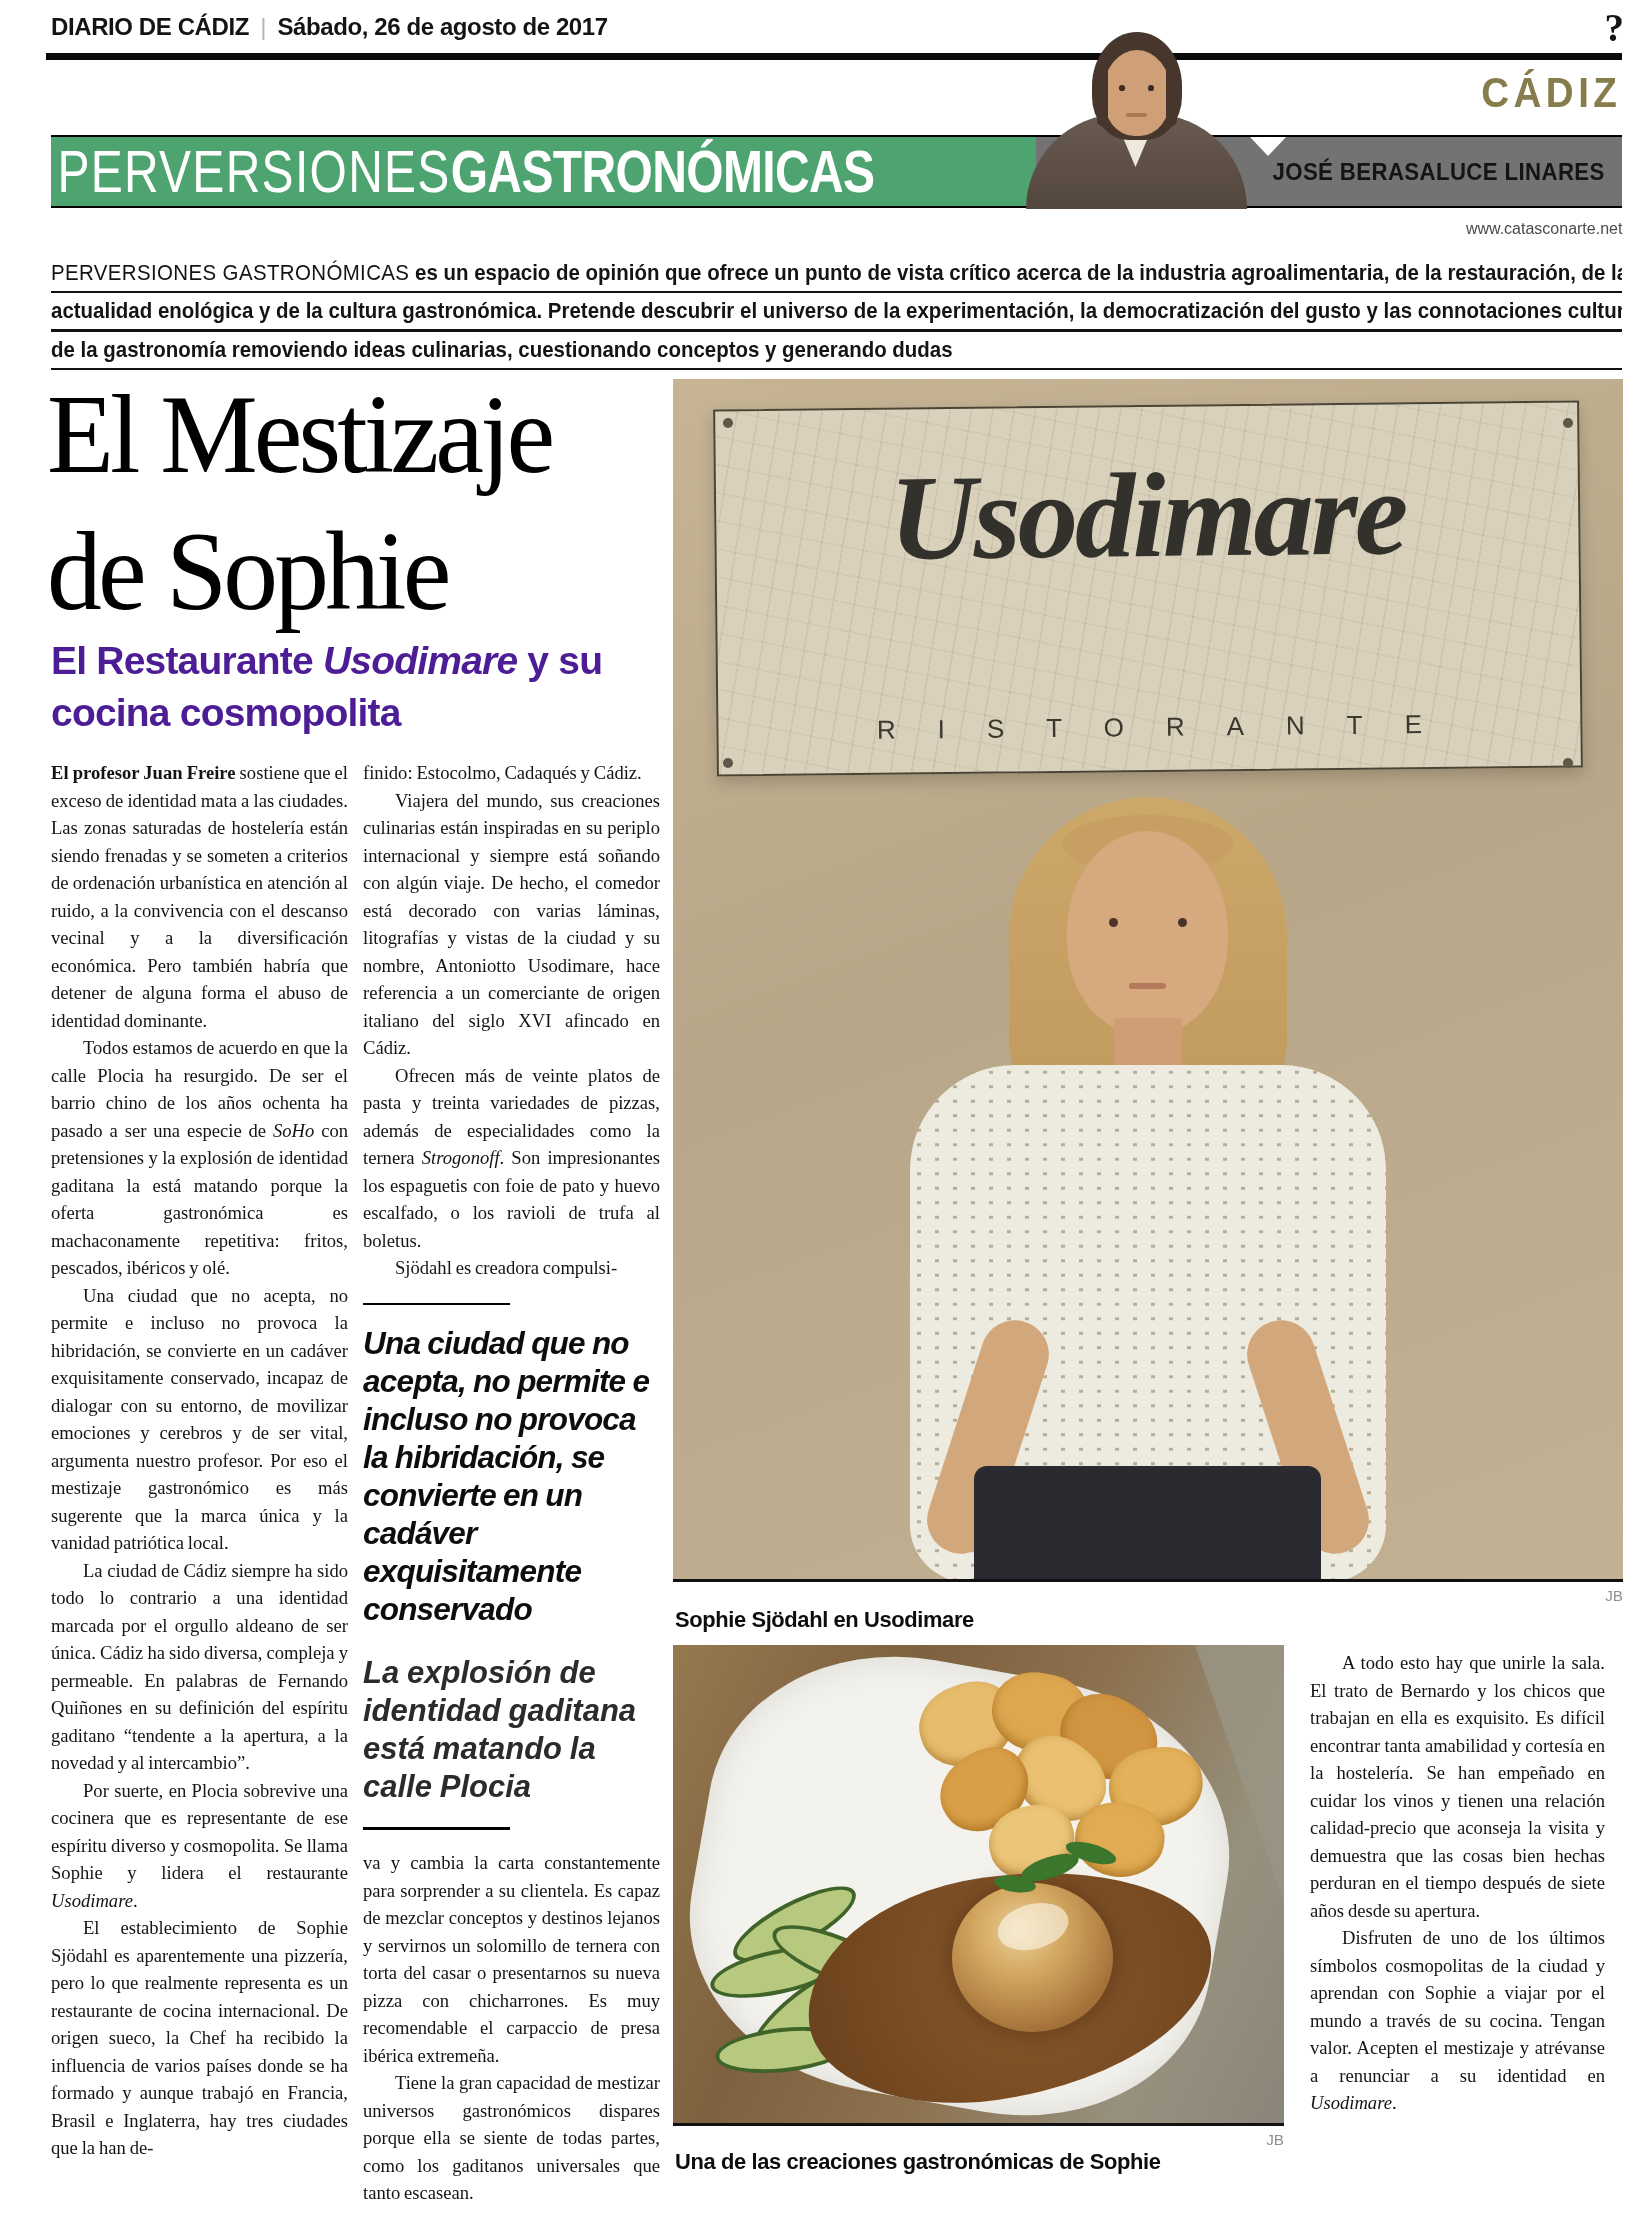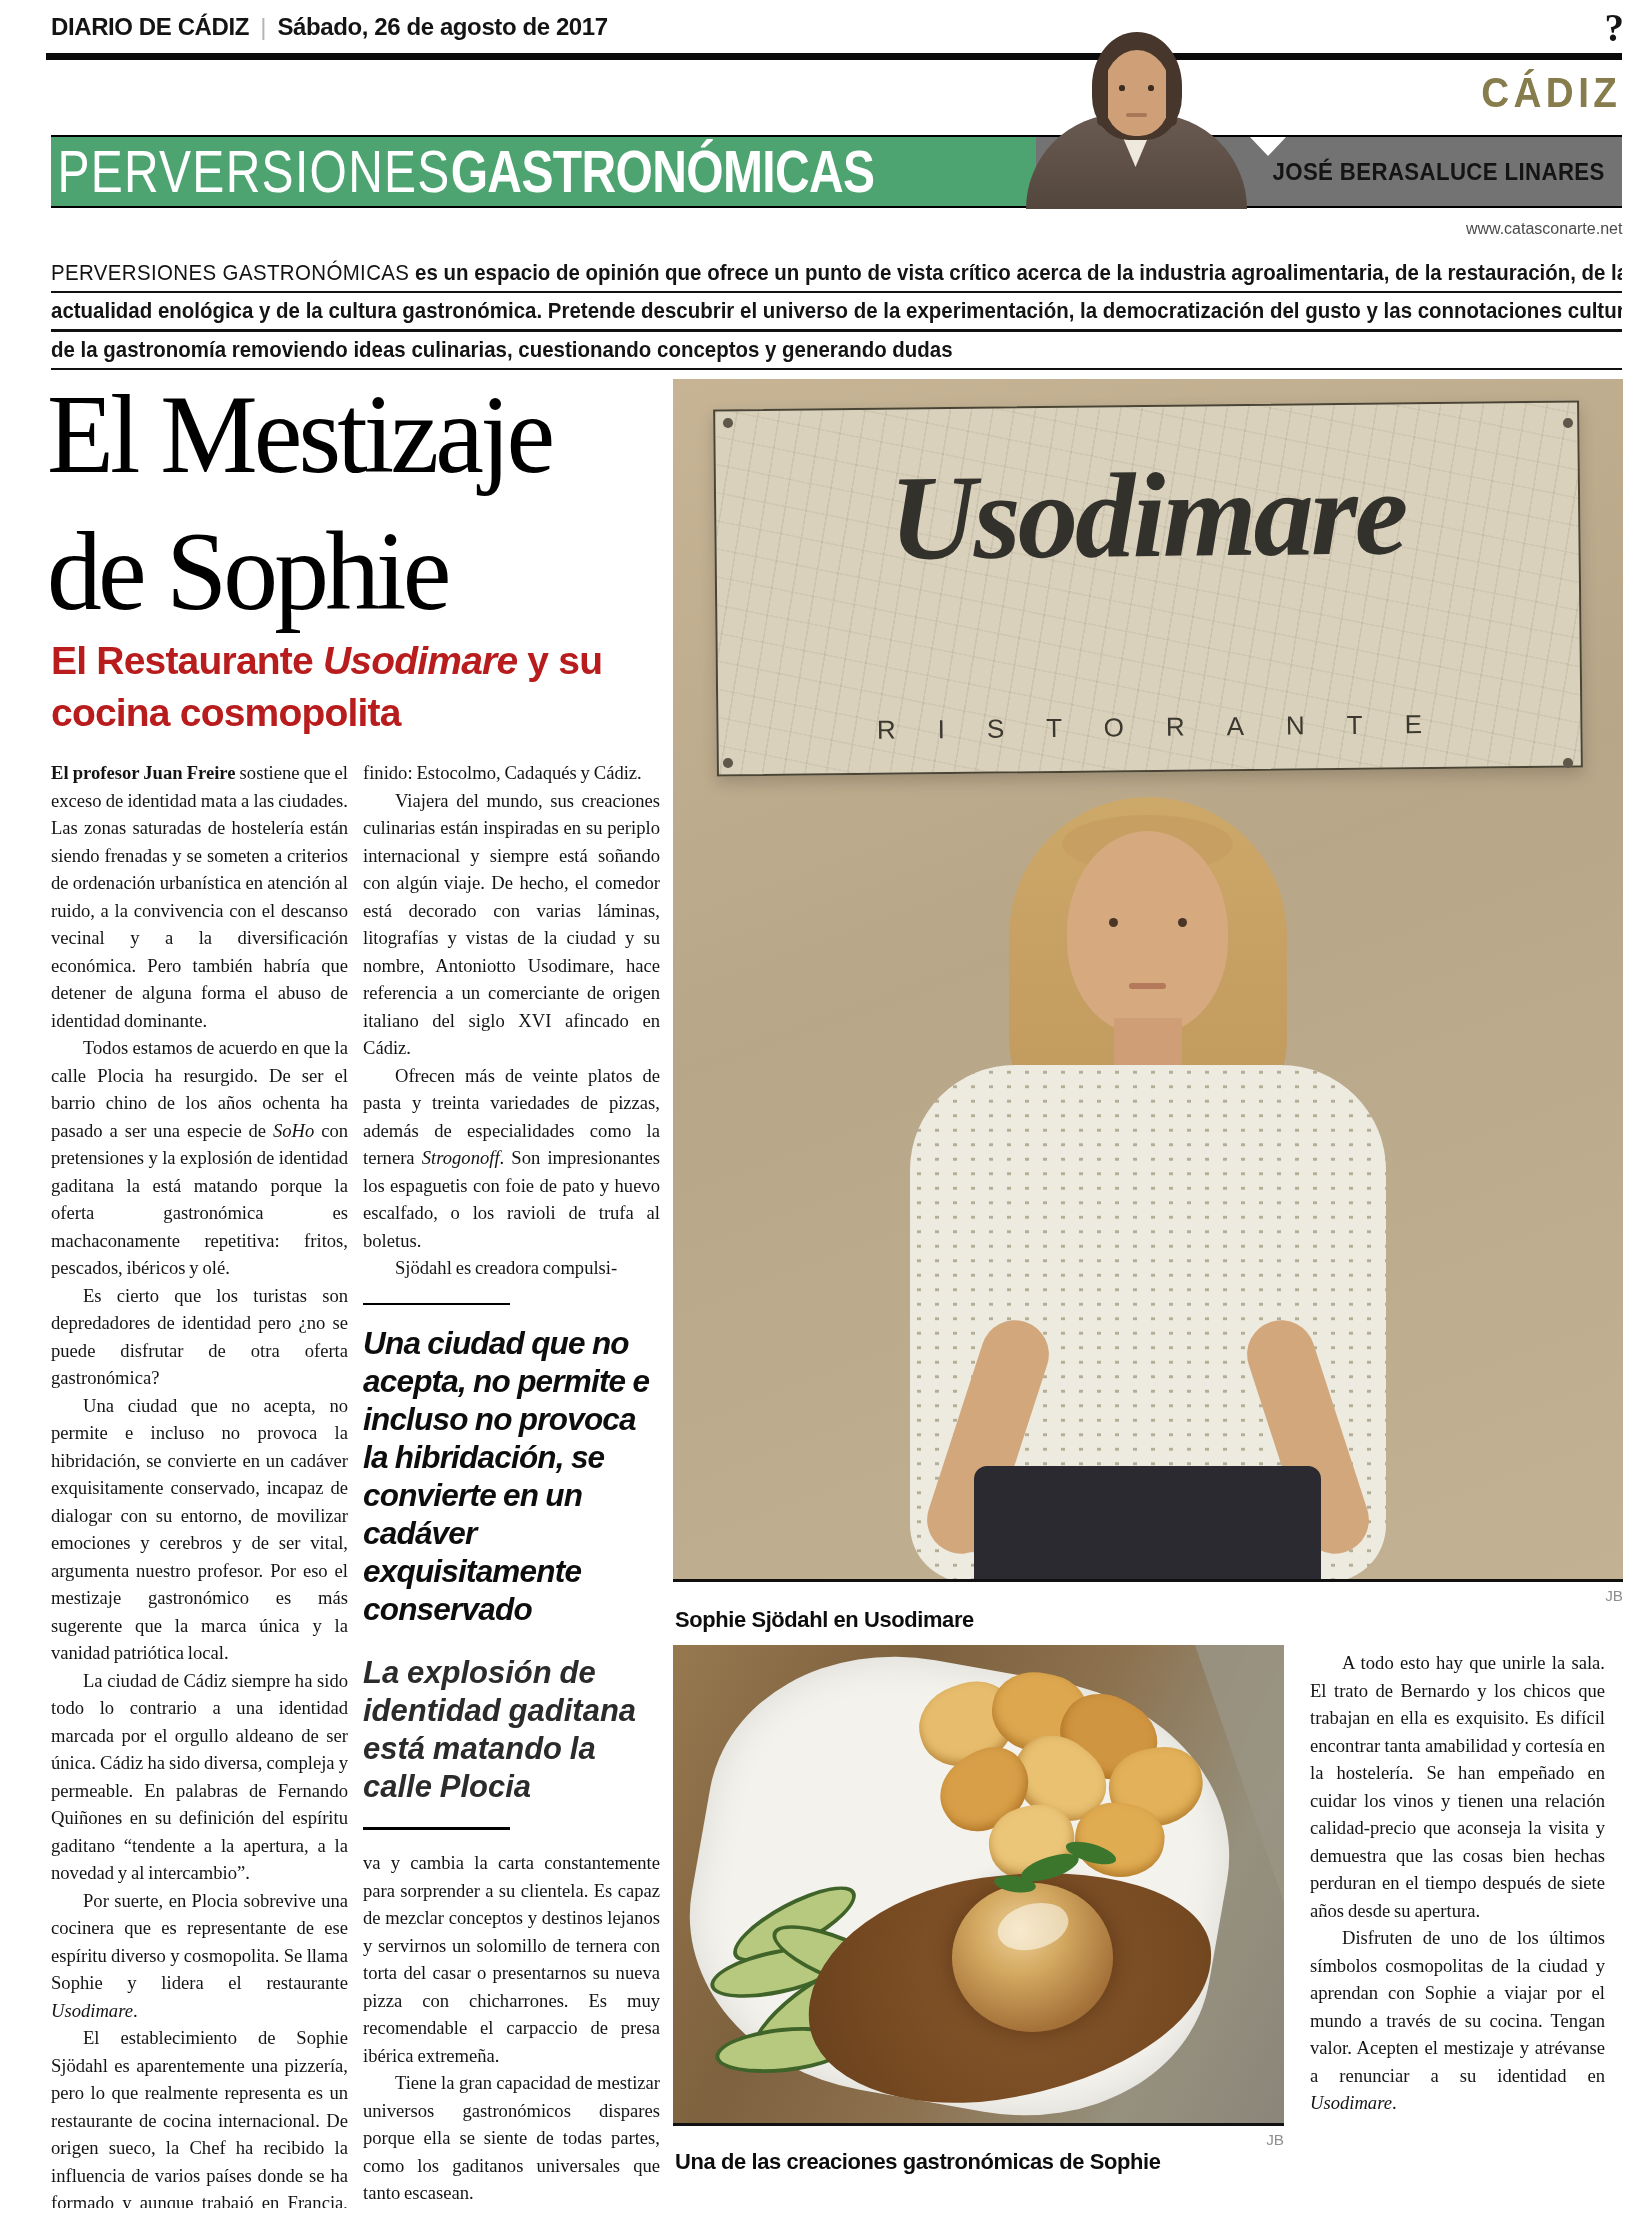--- a/index.html
+++ b/index.html
@@ -56,21 +56,21 @@
   .intro-line{height:36px;line-height:36px;white-space:nowrap;overflow:hidden;
               font-family:"Liberation Sans",sans-serif;font-weight:bold;font-size:22px;}
   .intro-line .inner{display:inline-block;transform:scaleX(0.93);transform-origin:left center;}
   .intro-line .lead{font-weight:400;letter-spacing:0.4px;}
   .intro-rule{height:2.4px;background:#111;}
 
   
   #headline{position:absolute;left:47px;top:365px;width:646px;font-size:113px;line-height:137px;
             letter-spacing:-4px;transform:scaleX(0.97);transform-origin:left top;color:#000;}
   #subhead{position:absolute;left:51px;top:635px;width:630px;font-family:"Liberation Sans",sans-serif;
-           font-weight:bold;font-size:39px;line-height:52px;color:#b91c1c;letter-spacing:-0.8px;}
+           font-weight:bold;font-size:39px;line-height:52px;color:#4c1d95;letter-spacing:-0.8px;}
 
   
   .col{position:absolute;width:297px;font-size:18.6px;line-height:27.5px;text-align:justify;
        word-spacing:-0.8px;overflow:hidden;}
   #col1{left:51px;top:759px;height:1449px;}
   #col2{left:363px;top:759px;height:1449px;}
   #col3{left:1310px;top:1649px;width:295px;height:533px;}
   .para{margin:0;text-indent:32px;}
   .para.no-indent{text-indent:0;}
   .seg-i{font-style:italic;} .seg-b{font-weight:bold;}
@@ -213,21 +213,20 @@
     <div>de Sophie</div>
   </div>
   <div id="subhead">
     <div><span>El Restaurante </span><span class="seg-i">Usodimare</span><span> y su</span></div>
     <div>cocina cosmopolita</div>
   </div>
 
   <div id="col1" class="col">
       <p class="para no-indent"><span class="seg-b">El profesor Juan Freire</span><span> sostiene que el exceso de identidad mata a las ciudades. Las zonas saturadas de hostelería están siendo frenadas y se someten a criterios de ordenación urbanística en atención al ruido, a la convivencia con el descanso vecinal y a la diversificación económica. Pero también habría que detener de alguna forma el abuso de identidad dominante.</span></p>
       <p class="para"><span>Todos estamos de acuerdo en que la calle Plocia ha resurgido. De ser el barrio chino de los años ochenta ha pasado a ser una especie de </span><span class="seg-i">SoHo</span><span> con pretensiones y la explosión de identidad gaditana la está matando porque la oferta gastronómica es machaconamente repetitiva: fritos, pescados, ibéricos y olé.</span></p>
-      <p class="para"><span>Es cierto que los turistas son depredadores de identidad pero ¿no se puede disfrutar de otra oferta gastronómica?</span></p>
       <p class="para"><span>Una ciudad que no acepta, no permite e incluso no provoca la hibridación, se convierte en un cadáver exquisitamente conservado, incapaz de dialogar con su entorno, de movilizar emociones y cerebros y de ser vital, argumenta nuestro profesor. Por eso el mestizaje gastronómico es más sugerente que la marca única y la vanidad patriótica local.</span></p>
       <p class="para"><span>La ciudad de Cádiz siempre ha sido todo lo contrario a una identidad marcada por el orgullo aldeano de ser única. Cádiz ha sido diversa, compleja y permeable. En palabras de Fernando Quiñones en su definición del espíritu gaditano “tendente a la apertura, a la novedad y al intercambio”.</span></p>
       <p class="para"><span>Por suerte, en Plocia sobrevive una cocinera que es representante de ese espíritu diverso y cosmopolita. Se llama Sophie y lidera el restaurante </span><span class="seg-i">Usodimare</span><span>.</span></p>
       <p class="para"><span>El establecimiento de Sophie Sjödahl es aparentemente una pizzería, pero lo que realmente representa es un restaurante de cocina internacional. De origen sueco, la Chef ha recibido la influencia de varios países donde se ha formado y aunque trabajó en Francia, Brasil e Inglaterra, hay tres ciudades que la han de-</span></p>
     </div>
 
   <div id="col2" class="col">
     <div>
         <p class="para no-indent"><span>finido: Estocolmo, Cadaqués y Cádiz.</span></p>
         <p class="para"><span>Viajera del mundo, sus creaciones culinarias están inspiradas en su periplo internacional y siempre está soñando con algún viaje. De hecho, el comedor está decorado con varias láminas, litografías y vistas de la ciudad y su nombre, Antoniotto Usodimare, hace referencia a un comerciante de origen italiano del siglo XVI afincado en Cádiz.</span></p>

